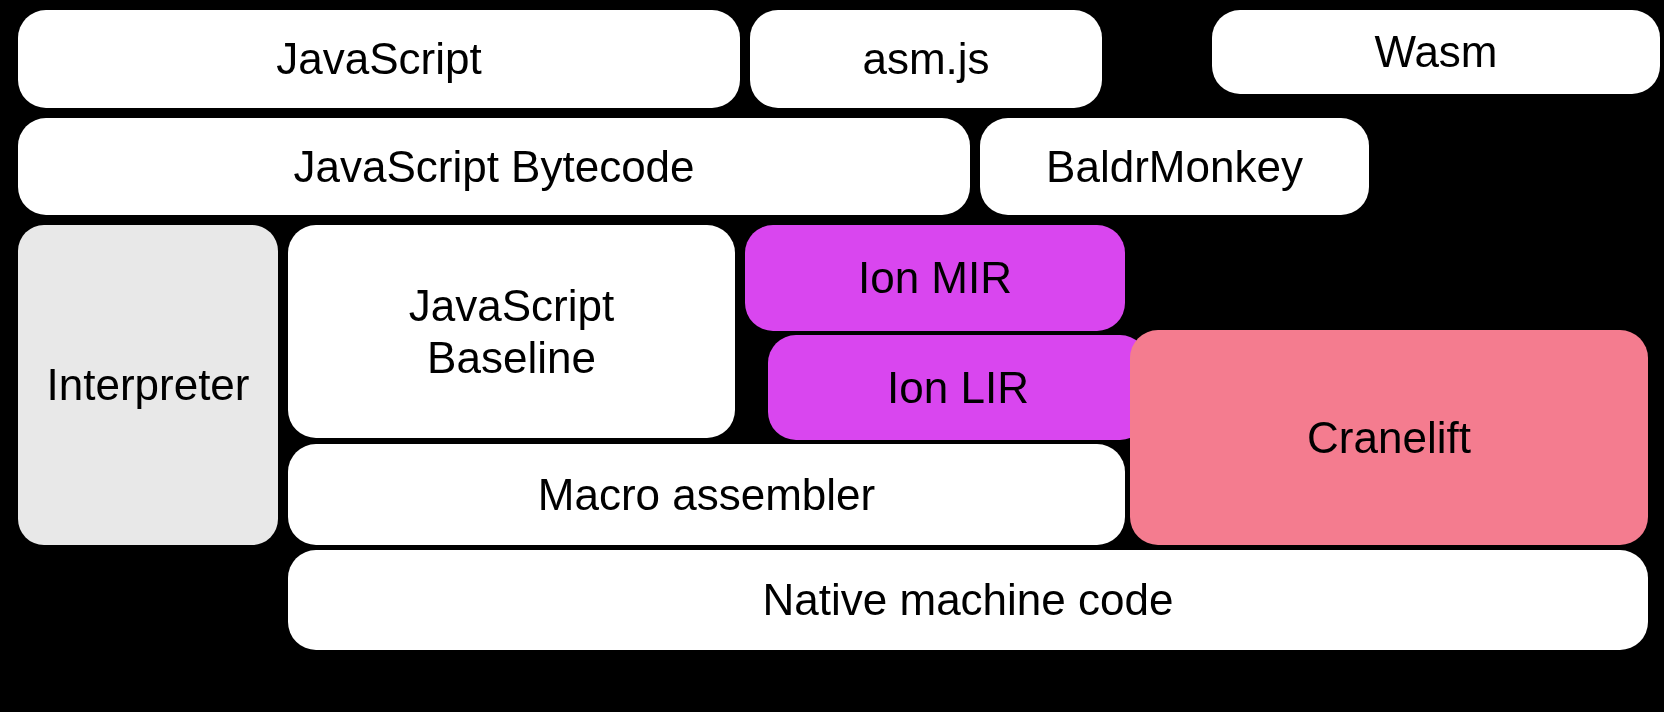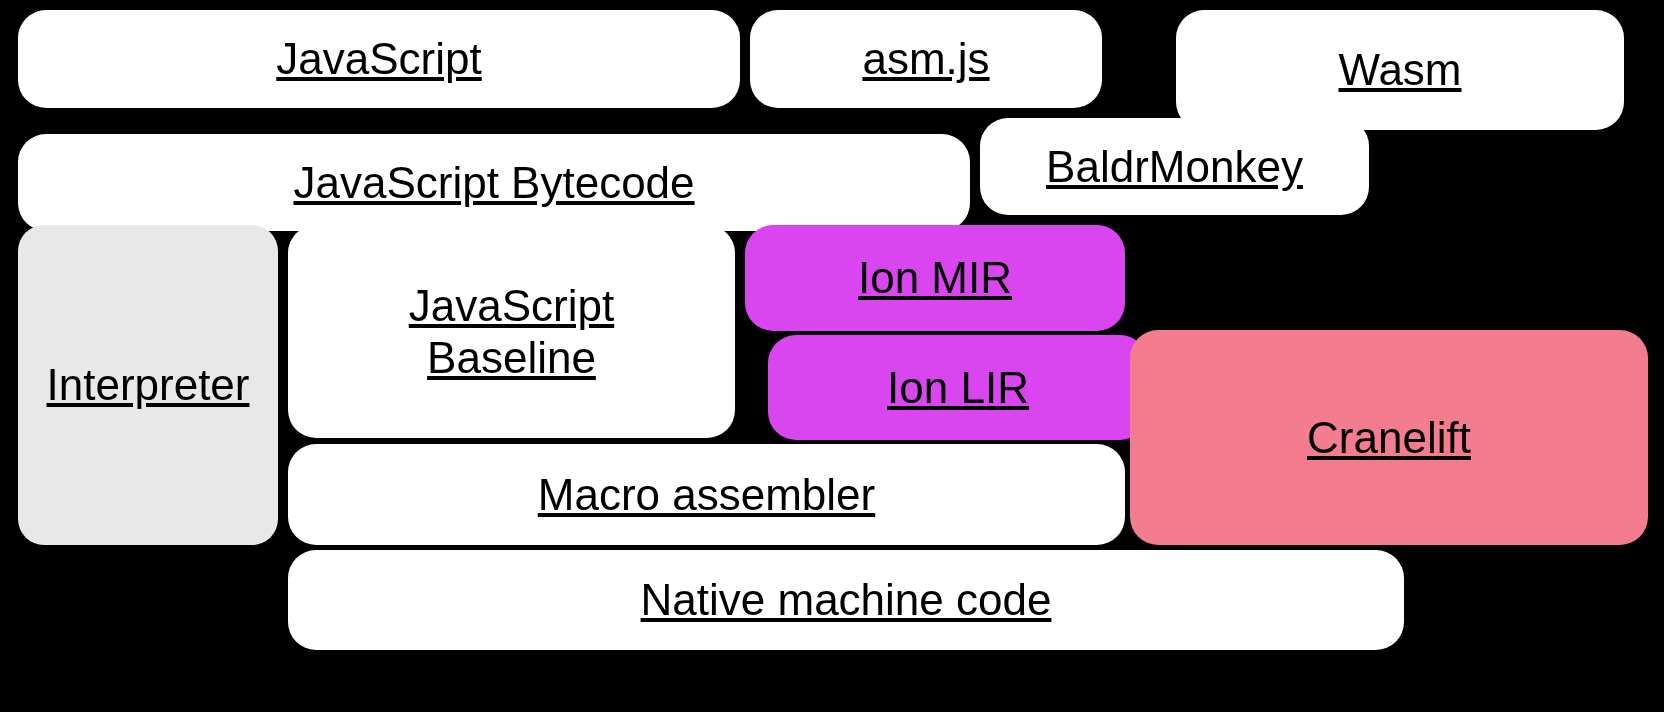--- a/index.html
+++ b/index.html
@@ -30,47 +30,46 @@
     text-align: center;
     color: #000000;
     font-family: "Liberation Sans", sans-serif;
     font-size: 44px;
     font-weight: 400;
     line-height: 1.16;
     letter-spacing: 0px;
     white-space: pre-line;
     padding: 5px 10px;
     user-select: none;
-    text-decoration: underline;
   }
   .fill-white { background: #ffffff; }
   .fill-grey  { background: #e8e8e8; }
   .fill-green { background: #6fc martial; }
   .fill-green { background: #d946ef; }
   .fill-pink  { background: #f47c8f; }
 
   
   #n-javascript        { left: 18px;   top: 10px;  width: 722px; height: 98px; }
   #n-asmjs             { left: 750px;  top: 10px;  width: 352px; height: 98px; }
-  #n-wasm              { left: 1176px; top: 10px;  width: 448px; height: 120px; }
+  #n-wasm              { left: 1212px; top: 10px;  width: 448px; height: 84px; }
 
   
-  #n-js-bytecode       { left: 18px;   top: 118px; width: 952px; height: 97px; margin-top: 16px; }
+  #n-js-bytecode       { left: 18px;   top: 118px; width: 952px; height: 97px; }
   #n-baldrmonkey       { left: 980px;  top: 118px; width: 389px; height: 97px; }
 
   
   #n-interpreter       { left: 18px;   top: 225px; width: 260px; height: 320px; border-radius: 26px; }
   #n-js-baseline       { left: 288px;  top: 225px; width: 447px; height: 213px; }
   #n-ion-mir           { left: 745px;  top: 225px; width: 380px; height: 106px; }
   #n-ion-lir           { left: 768px;  top: 335px; width: 380px; height: 105px; }
   #n-macro-assembler   { left: 288px;  top: 444px; width: 837px; height: 101px; }
   #n-cranelift         { left: 1130px; top: 330px; width: 518px; height: 215px; }
 
   
-  #n-native-code       { left: 288px;  top: 550px; width: 1116px; height: 100px; }
+  #n-native-code       { left: 288px;  top: 550px; width: 1360px; height: 100px; }
 </style>
 </head>
 <body>
 
 <div id="diagram">
 
   <div class="node fill-white" id="n-javascript">JavaScript</div>
 
   <div class="node fill-white" id="n-asmjs">asm.js</div>
 

